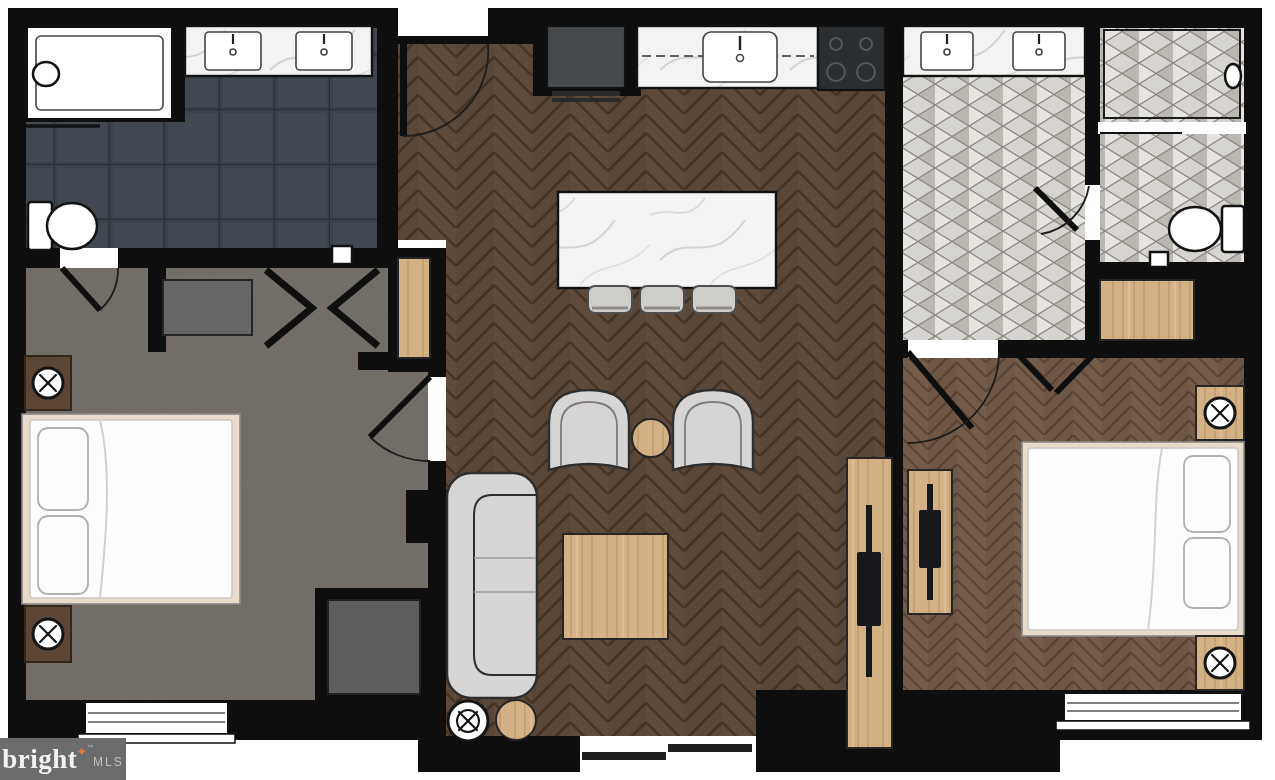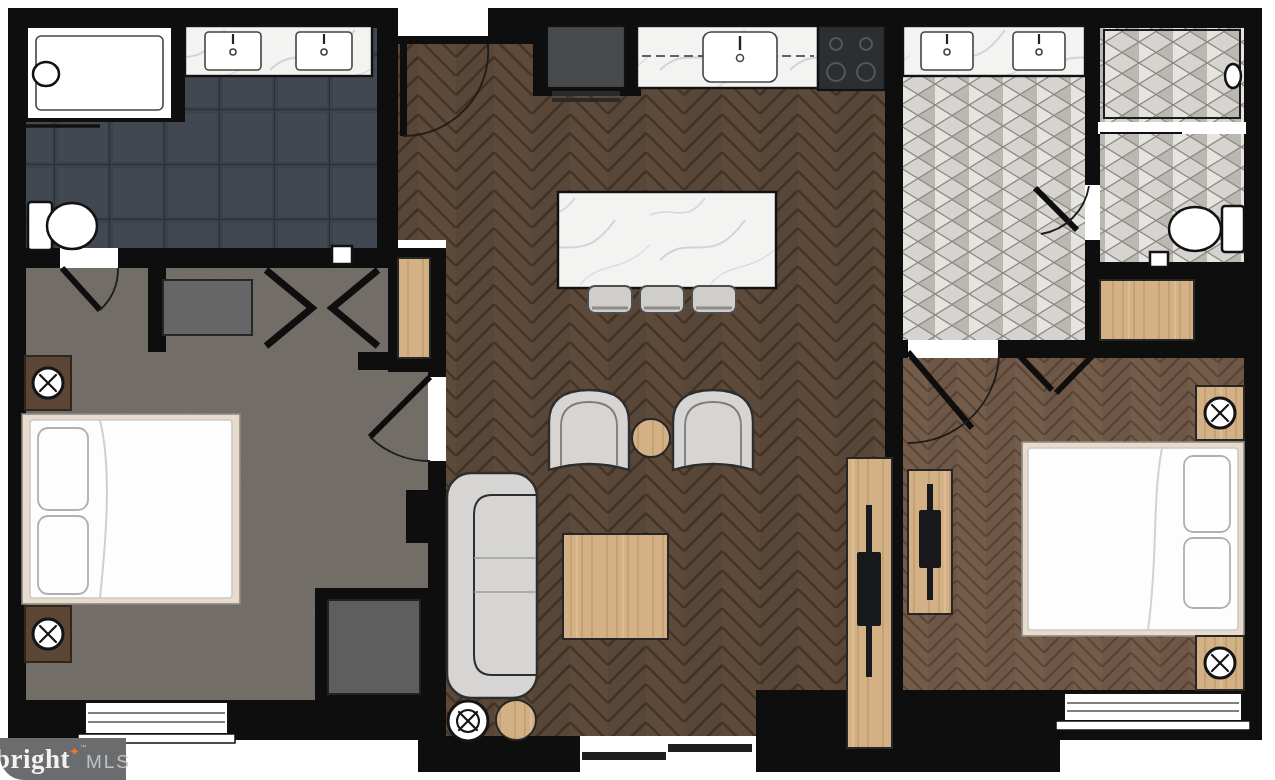--- a/index.html
+++ b/index.html
@@ -1,16 +1,16 @@
 <!DOCTYPE html>
 <html style="--wall: #0e0e0e; --white: #ffffff; --slate: #3b424b; --slate_grout: #2a3037; --carpet: #a9a399; --carpet_fleck: #4a463f; --living_floor: #5d4a3b; --living_seam: #453526; --bedroom_floor: #745c4b; --bedroom_seam: #5a4636; --tile_base: #d6d4d0; --tile_light: #e6e4e0; --tile_line: #8b8680; --tile_dark: #8f8a82; --marble: #f3f3f2; --marble_vein: #c9cacd; --wood: #d4b185; --wood_edge: #8a6b47; --appliance: #474a4d; --stove: #2c2f32; --sofa: #d7d5d3; --furn_outline: #2e2e2e; --dresser_gray: #666666; --dresser_dark: #5e5e5e; --nightstand_brown: #5b4535; --tv: #17191c; --bed_frame: #e9dbc9; --bed_white: #fdfdfd; --logo_bg: #6a6c6e; --logo_text: #f3f2f0; --logo_star: #e8782b; --logo_mls: #c0c1c2;"><head>
 <meta charset="utf-8">
 <style>
   html,body{margin:0;padding:0;background:#fff;}
-  .stage{position:relative;width:1275px;height:780px;background:#fff;overflow:hidden;border-radius:24px;}
+  .stage{position:relative;width:1275px;height:780px;background:#fff;overflow:hidden;}
   .plan-svg{position:absolute;left:0;top:0;width:1275px;height:780px;display:block;}
 
   
   .w    {fill:var(--wall);}
   .wht  {fill:var(--white);}
   .fix  {fill:var(--white);stroke:#121212;stroke-width:2.5;}
   .fin  {fill:var(--white);stroke:#444;stroke-width:1.6;}
   .glass{fill:none;stroke:#1c1c1c;stroke-width:2;}
   .arc  {fill:none;stroke:#1c1c1c;stroke-width:1.8;}
   .leaf {stroke:var(--wall);stroke-width:6;}
@@ -20,21 +20,21 @@
   .lampC{fill:var(--white);stroke:#141414;stroke-width:3;}
   .lampX{stroke:#141414;stroke-width:2.2;stroke-linecap:round;}
   .cush {fill:none;stroke:#9d9d9d;stroke-width:1.6;}
 
   .logo{position:absolute;left:0;top:738px;width:126px;height:42px;
         display:flex;align-items:center;justify-content:center;
         background:var(--logo_bg);font-family:"Liberation Serif",serif;white-space:nowrap;}
   .logo .brand{color:var(--logo_text);font-size:27px;font-weight:bold;letter-spacing:0.5px;line-height:1;}
   .logo .star{color:var(--logo_star);font-size:13px;margin-left:-1px;transform:translateY(-7px);display:inline-block;}
   .logo .tm{color:var(--logo_text);opacity:.65;font-size:6px;transform:translateY(-12px);display:inline-block;font-family:"Liberation Sans",sans-serif;}
-  .logo .mls{color:var(--logo_mls);font-size:19px;letter-spacing:2px;font-family:"Liberation Sans",sans-serif;transform:translateY(3px);}
+  .logo .mls{color:var(--logo_mls);font-size:12px;letter-spacing:2px;font-family:"Liberation Sans",sans-serif;transform:translateY(3px);}
 </style>
 </head>
 <body>
 
 <div class="stage">
 <svg class="plan-svg" viewBox="0 0 1275 780">
   <defs>
     <pattern id="hbL" width="76" height="38" patternUnits="userSpaceOnUse">
       <rect width="76" height="38" style="fill:var(--living_floor)"></rect>
       <g style="stroke:var(--living_seam)" stroke-width="2.6">

